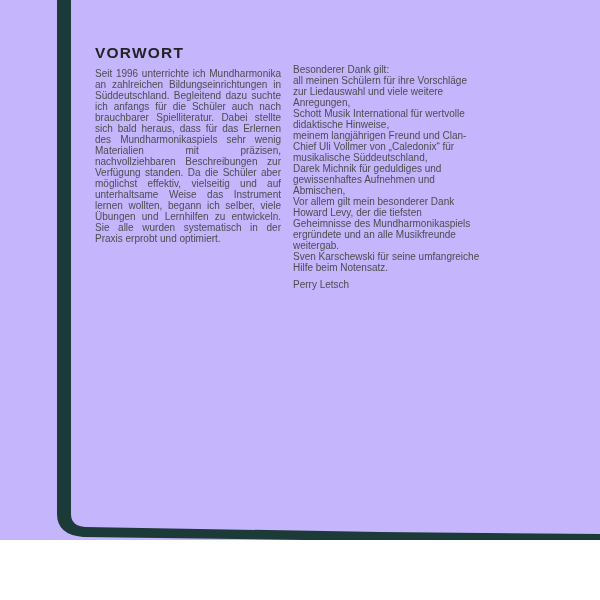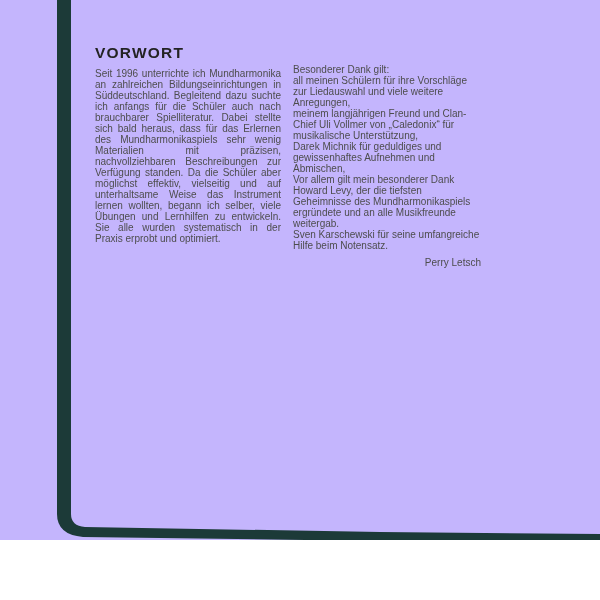--- a/index.html
+++ b/index.html
@@ -49,21 +49,20 @@
     top: 64px;
     width: 188px;
     text-align: left;
   }
   .col p {
     margin: 0;
     padding: 0;
   }
   .signature {
     margin-top: 6px !important;
-    text-align: right;
     padding-right: 4px;
   }
   .page-number {
     position: absolute;
     left: 477px;
     top: 568px;
     font-size: 9.5px;
     color: #3f3f3f;
   }
 </style>
@@ -83,21 +82,22 @@
 
   <h1 class="title">VORWORT</h1>
 
   <div class="col col-left">
     <p>Seit 1996 unterrichte ich Mundharmonika an zahlreichen Bildungseinrichtungen in Süddeutschland. Begleitend dazu suchte ich anfangs für die Schüler auch nach brauchbarer Spielliteratur. Dabei stellte sich bald heraus, dass für das Erlernen des Mundharmonikaspiels sehr wenig Materialien mit präzisen, nachvollziehbaren Beschreibungen zur Verfügung standen. Da die Schüler aber möglichst effektiv, vielseitig und auf unterhaltsame Weise das Instrument lernen wollten, begann ich selber, viele Übungen und Lernhilfen zu entwickeln. Sie alle wurden systematisch in der Praxis erprobt und optimiert.</p>
   </div>
 
   <div class="col col-right">
     <p>Besonderer Dank gilt:</p>
     <p>all meinen Schülern für ihre Vorschläge zur Liedauswahl und viele weitere Anregungen,</p>
-    <p>meinem langjährigen Freund und Clan-Chief Uli Vollmer von „Caledonix“ für musikalische Unterstützung,</p>
+    <p>Schott Musik International für wertvolle didaktische Hinweise,</p>
+    <p>meinem langjährigen Freund und Clan-Chief Uli Vollmer von „Caledonix“ für musikalische Süddeutschland,</p>
     <p>Darek Michnik für geduldiges und gewissenhaftes Aufnehmen und Abmischen,</p>
     <p>Vor allem gilt mein besonderer Dank Howard Levy, der die tiefsten Geheimnisse des Mundharmonikaspiels ergründete und an alle Musikfreunde weitergab.</p>
     <p>Sven Karschewski für seine umfangreiche Hilfe beim Notensatz.</p>
     <p class="signature">Perry Letsch</p>
   </div>
 
   <div class="page-number">3</div>
 
 </div>
 

